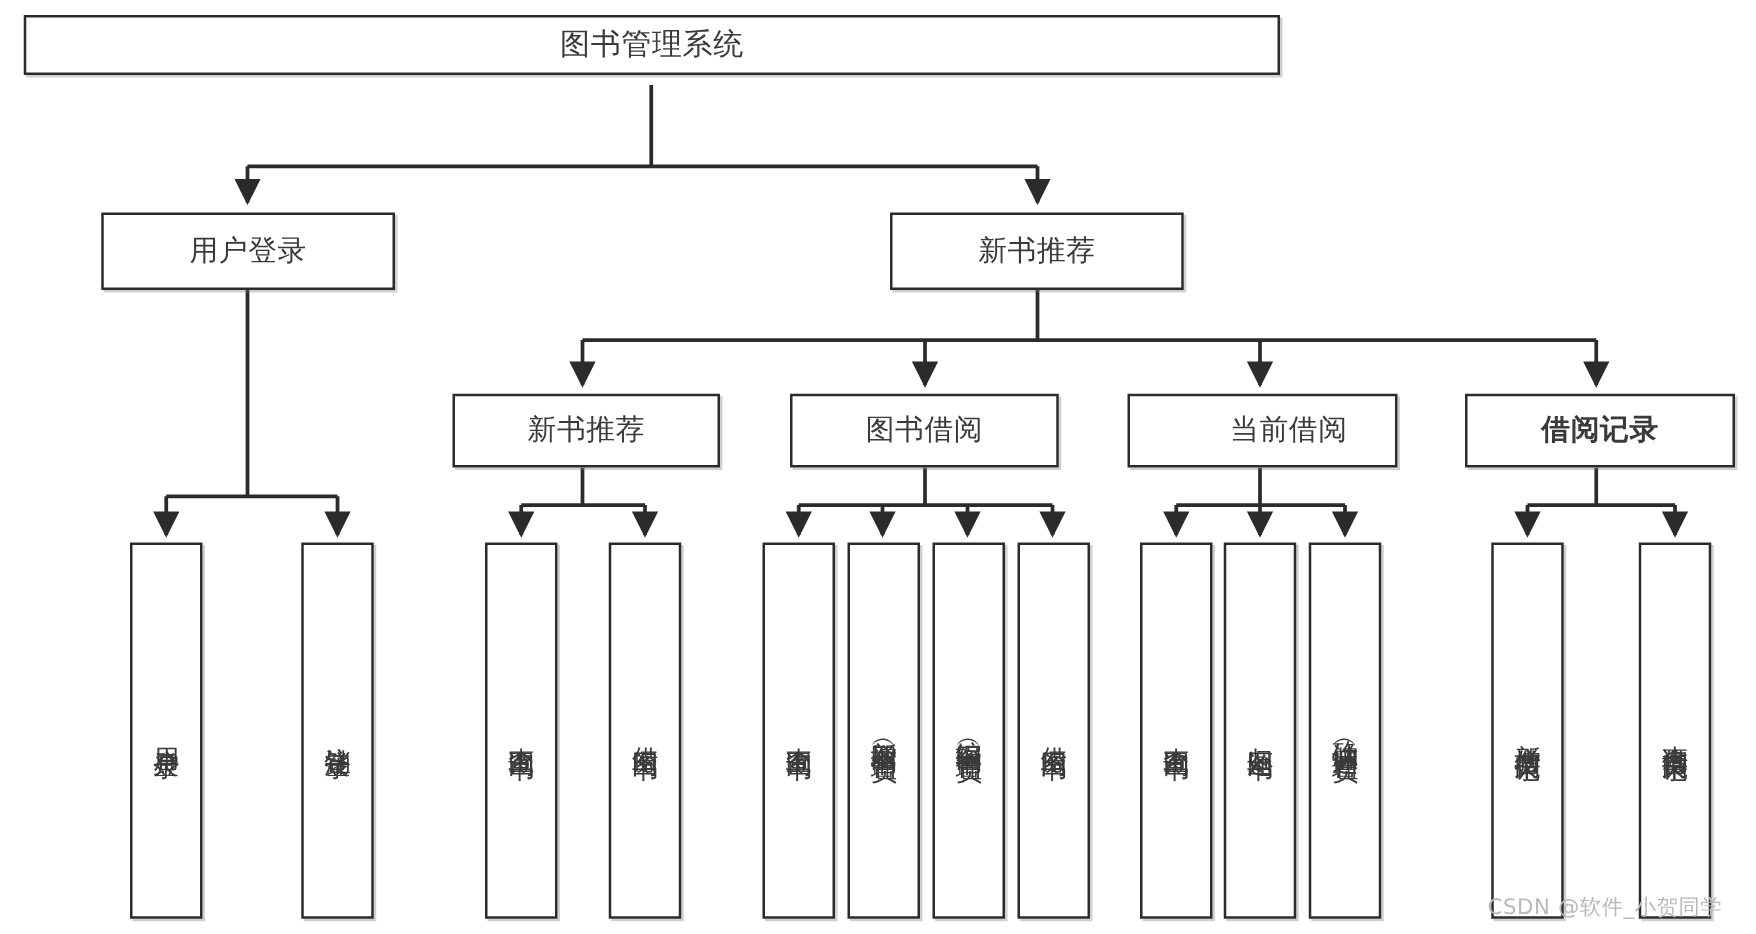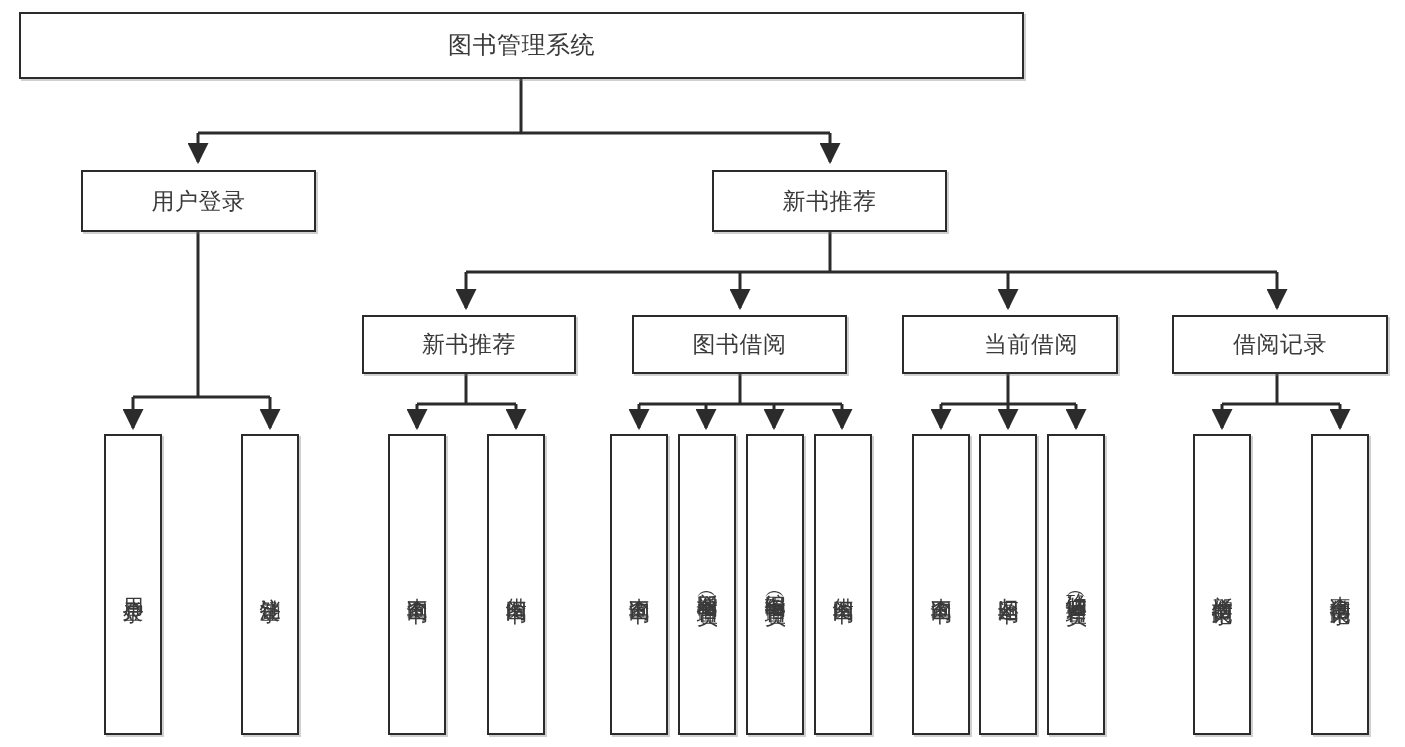--- a/index.html
+++ b/index.html
@@ -119,21 +119,21 @@
       <path d="M 1008 404 L 1008 428" marker-end="url(#arrow)"></path>
       <path d="M 1076 404 L 1076 428" marker-end="url(#arrow)"></path>
 
       <path d="M 1277 374 L 1277 404"></path>
       <path d="M 1222 404 L 1340 404"></path>
       <path d="M 1222 404 L 1222 428" marker-end="url(#arrow)"></path>
       <path d="M 1340 404 L 1340 428" marker-end="url(#arrow)"></path>
     </g>
   </svg>
 
-  <div class="node root horizontal" style="left:19px; top:12px; width:1005px; height:67px;">
+  <div class="node root horizontal" style="left:19px; top:12px; width:1005px; height:48px;">
     <span class="label">图书管理系统</span>
   </div>
 
   <div class="node horizontal" style="left:81px; top:170px; width:235px; height:62px;">
     <span class="label">用户登录</span>
   </div>
 
   <div class="node horizontal" style="left:712px; top:170px; width:235px; height:62px;">
     <span class="label">新书推荐</span>
   </div>
@@ -143,21 +143,21 @@
   </div>
 
   <div class="node horizontal" style="left:362px; top:315px; width:214px; height:59px;">
     <span class="label">新书推荐</span>
   </div>
 
   <div class="node horizontal" style="left:902px; top:315px; width:216px; height:59px;padding-left:42px;">
     <span class="label">当前借阅</span>
   </div>
 
-  <div class="node horizontal" style="left:1172px; top:315px; width:216px; height:59px;">
+  <div class="node horizontal" style="left:1172px; top:315px; width:216px; height:59px;font-weight:bold;">
     <span class="label">借阅记录</span>
   </div>
 
   <div class="node vertical" style="left:104px; top:434px; width:58px; height:301px;">
     <span class="label">用户登录</span>
   </div>
 
   <div class="node vertical" style="left:241px; top:434px; width:58px; height:301px;">
     <span class="label">注销登录</span>
   </div>
@@ -199,14 +199,15 @@
   </div>
 
   <div class="node vertical" style="left:1193px; top:434px; width:58px; height:301px;">
     <span class="label">新增借阅记录</span>
   </div>
 
   <div class="node vertical" style="left:1311px; top:434px; width:58px; height:301px;">
     <span class="label">查询借阅记录</span>
   </div>
 
+  <div class="watermark" style="left:1190px; top:714px;">CSDN @软件_小贺同学</div>
 
 </div>
 
 </body></html>

